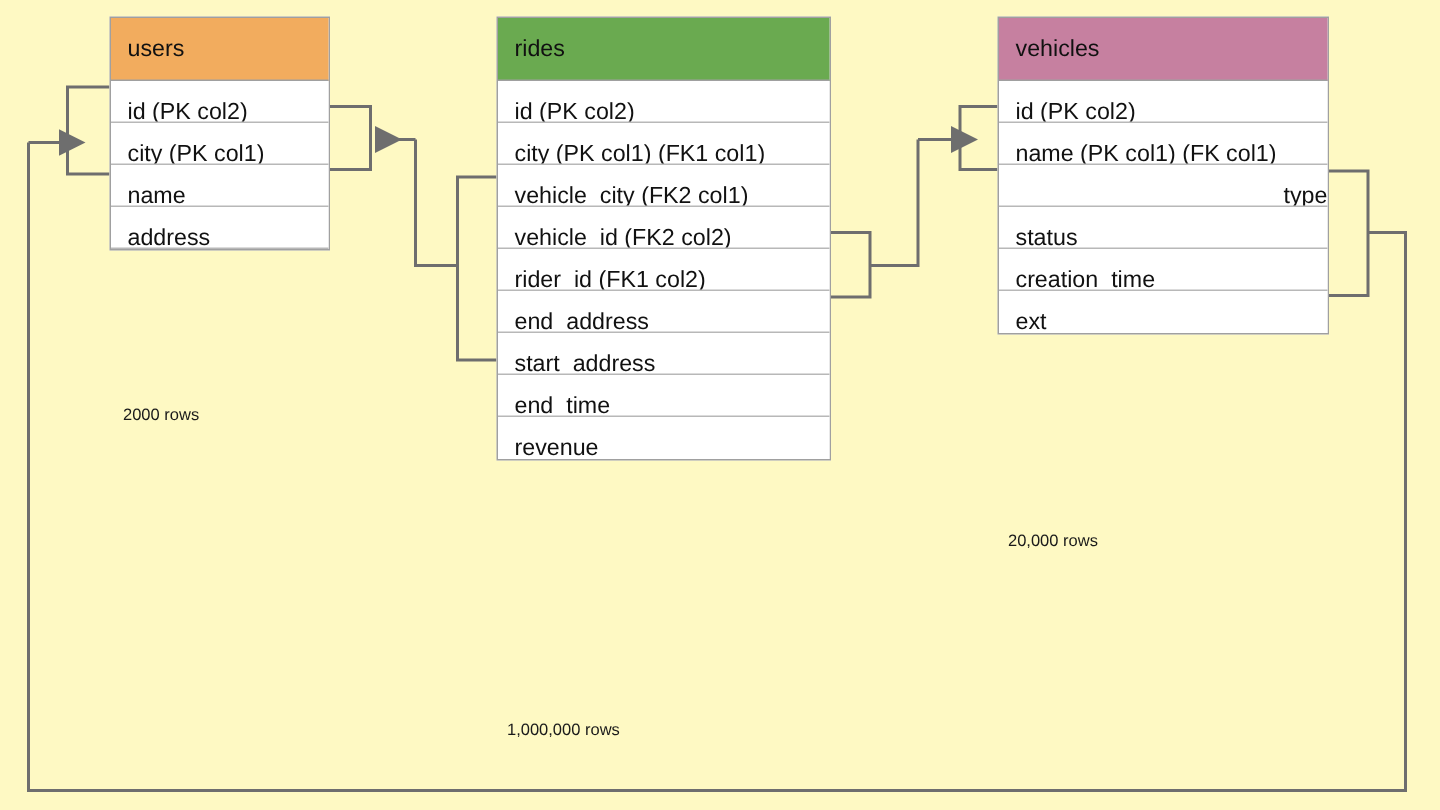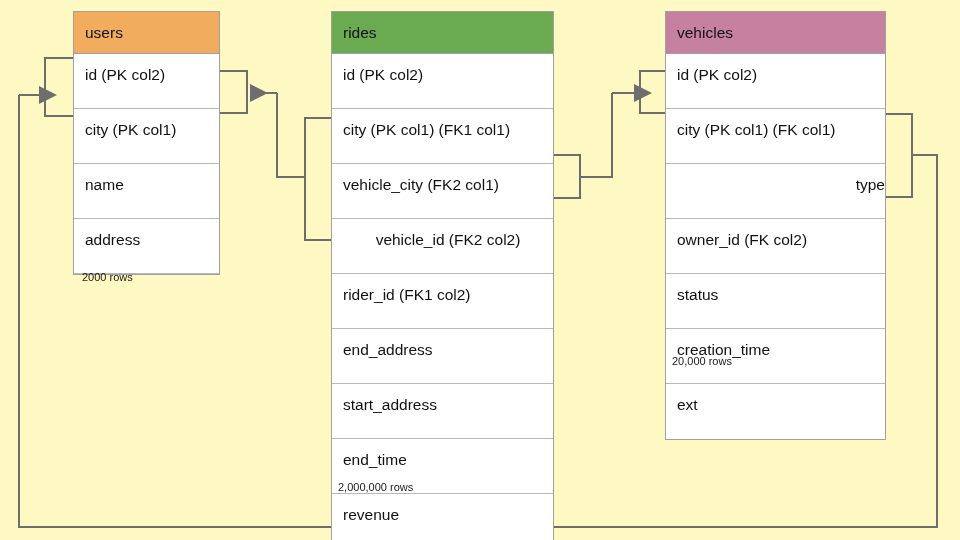--- a/index.html
+++ b/index.html
@@ -37,21 +37,21 @@
     line-height: 42px;
     padding: 0 0 0 11px;
     font-size: 15.5px;
     color: #111111;
     border-bottom: 1px solid #a0a0a0;
     white-space: nowrap;
     overflow: hidden;
   }
   .table-row {
     box-sizing: border-box;
-    height: 55px;
+    height: 28px;
     line-height: 42px;
     padding: 0 0 0 11px;
     font-size: 15.5px;
     color: #111111;
     border-bottom: 1px solid #b8b8b8;
     background: #ffffff;
     white-space: nowrap;
     overflow: hidden;
   }
   .table-row.last {
@@ -112,34 +112,33 @@
     <div class="table-row" style="border-bottom-color: rgb(184, 184, 184);">name</div>
     <div class="table-row" style="border-bottom-color: rgb(184, 184, 184);">address</div>
   </div>
   <div class="row-count" style="left:82px; top:271px;">2000 rows</div>
 
   <div class="table-box" style="left: 331px; top: 11px; width: 223px; border-color: rgb(160, 160, 160);">
     <div class="table-header" style="background: rgb(106, 170, 80); border-bottom-color: rgb(160, 160, 160);">rides</div>
     <div class="table-row" style="border-bottom-color: rgb(184, 184, 184);">id (PK col2)</div>
     <div class="table-row" style="border-bottom-color: rgb(184, 184, 184);">city (PK col1) (FK1 col1)</div>
     <div class="table-row" style="border-bottom-color: rgb(184, 184, 184);">vehicle_city (FK2 col1)</div>
-    <div class="table-row" style="border-bottom-color: rgb(184, 184, 184); text-align: center;">vehicle_id (FK2 col2)</div>
+    <div class="table-row" style="border-bottom-color: rgb(184, 184, 184);">vehicle_id (FK2 col2)</div>
     <div class="table-row" style="border-bottom-color: rgb(184, 184, 184);">rider_id (FK1 col2)</div>
     <div class="table-row" style="border-bottom-color: rgb(184, 184, 184);">end_address</div>
     <div class="table-row" style="border-bottom-color: rgb(184, 184, 184);">start_address</div>
     <div class="table-row" style="border-bottom-color: rgb(184, 184, 184);">end_time</div>
     <div class="table-row last">revenue</div>
   </div>
-  <div class="row-count" style="left:338px; top:481px;">2,000,000 rows</div>
+  <div class="row-count" style="left:338px; top:481px;">1,000,000 rows</div>
 
   <div class="table-box" style="left: 665px; top: 11px; width: 221px; border-color: rgb(160, 160, 160);">
     <div class="table-header" style="background: rgb(198, 128, 160); border-bottom-color: rgb(160, 160, 160);">vehicles</div>
     <div class="table-row" style="border-bottom-color: rgb(184, 184, 184);">id (PK col2)</div>
-    <div class="table-row" style="border-bottom-color: rgb(184, 184, 184);">city (PK col1) (FK col1)</div>
+    <div class="table-row" style="border-bottom-color: rgb(184, 184, 184);">name (PK col1) (FK col1)</div>
     <div class="table-row" style="border-bottom-color: rgb(184, 184, 184); text-align: right;">type</div>
-    <div class="table-row" style="border-bottom-color: rgb(184, 184, 184);">owner_id (FK col2)</div>
     <div class="table-row" style="border-bottom-color: rgb(184, 184, 184);">status</div>
     <div class="table-row" style="border-bottom-color: rgb(184, 184, 184);">creation_time</div>
     <div class="table-row last">ext</div>
   </div>
   <div class="row-count" style="left:672px; top:355px;">20,000 rows</div>
 
 </div>
 
 </body></html>

